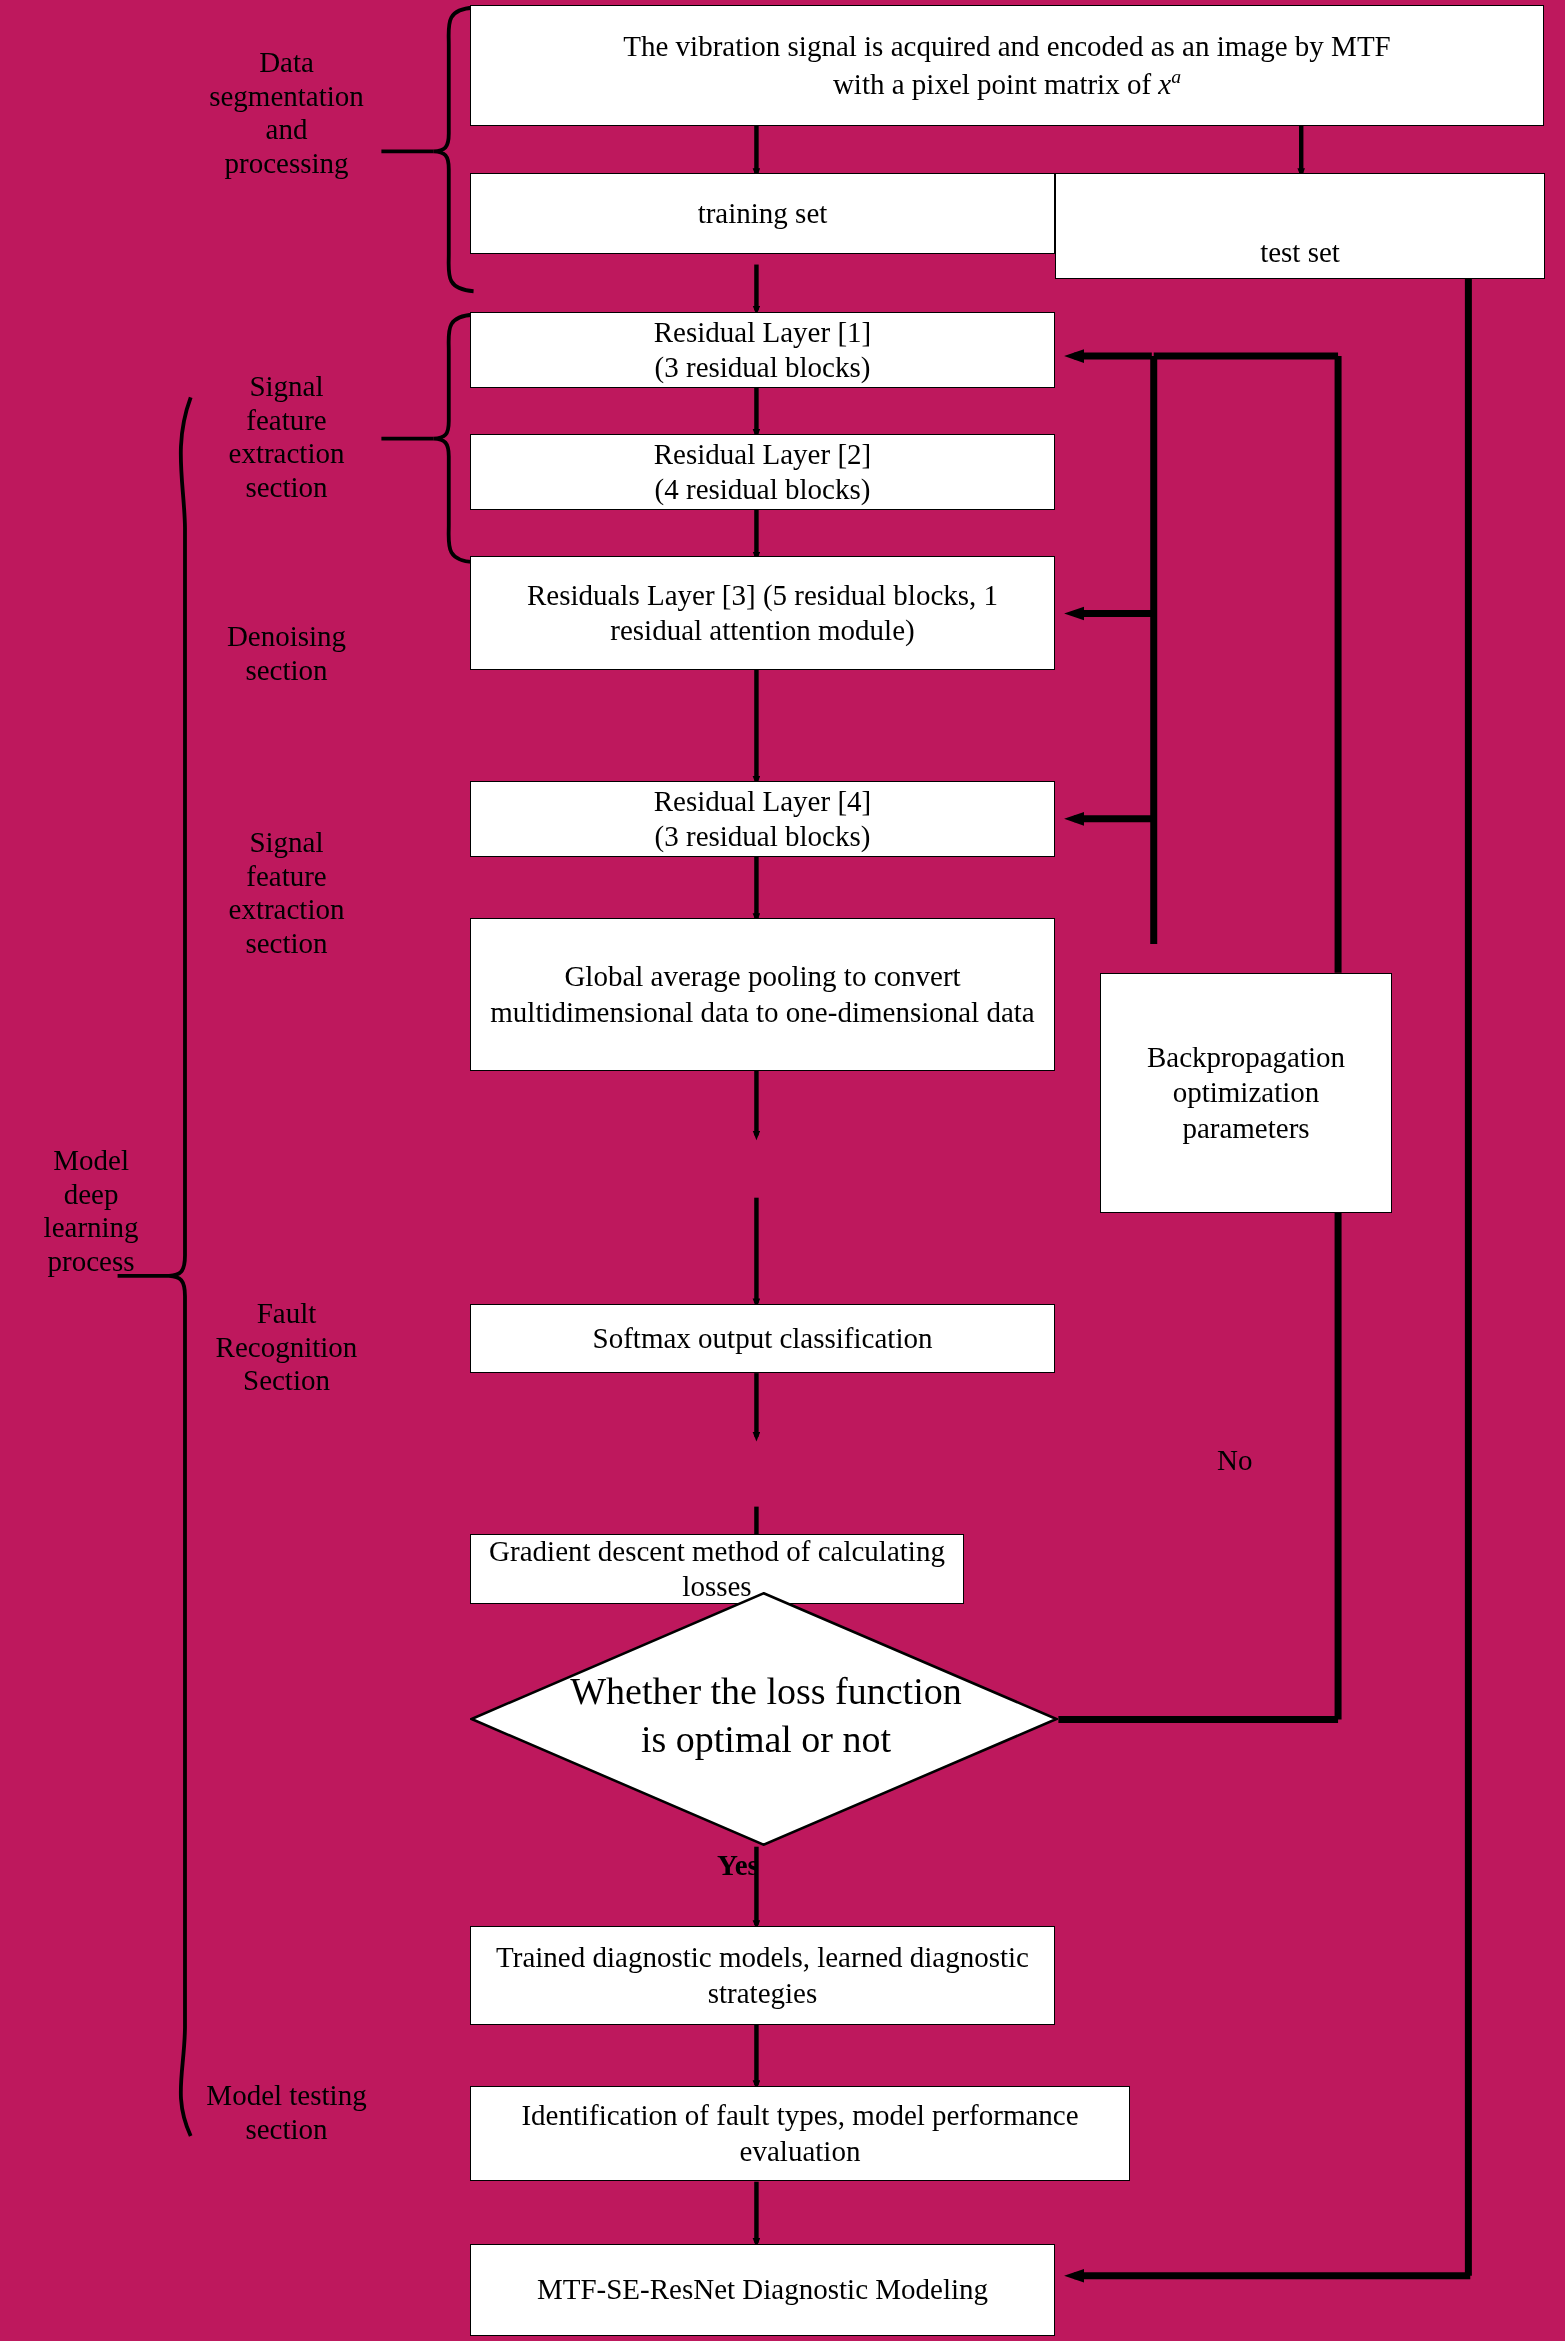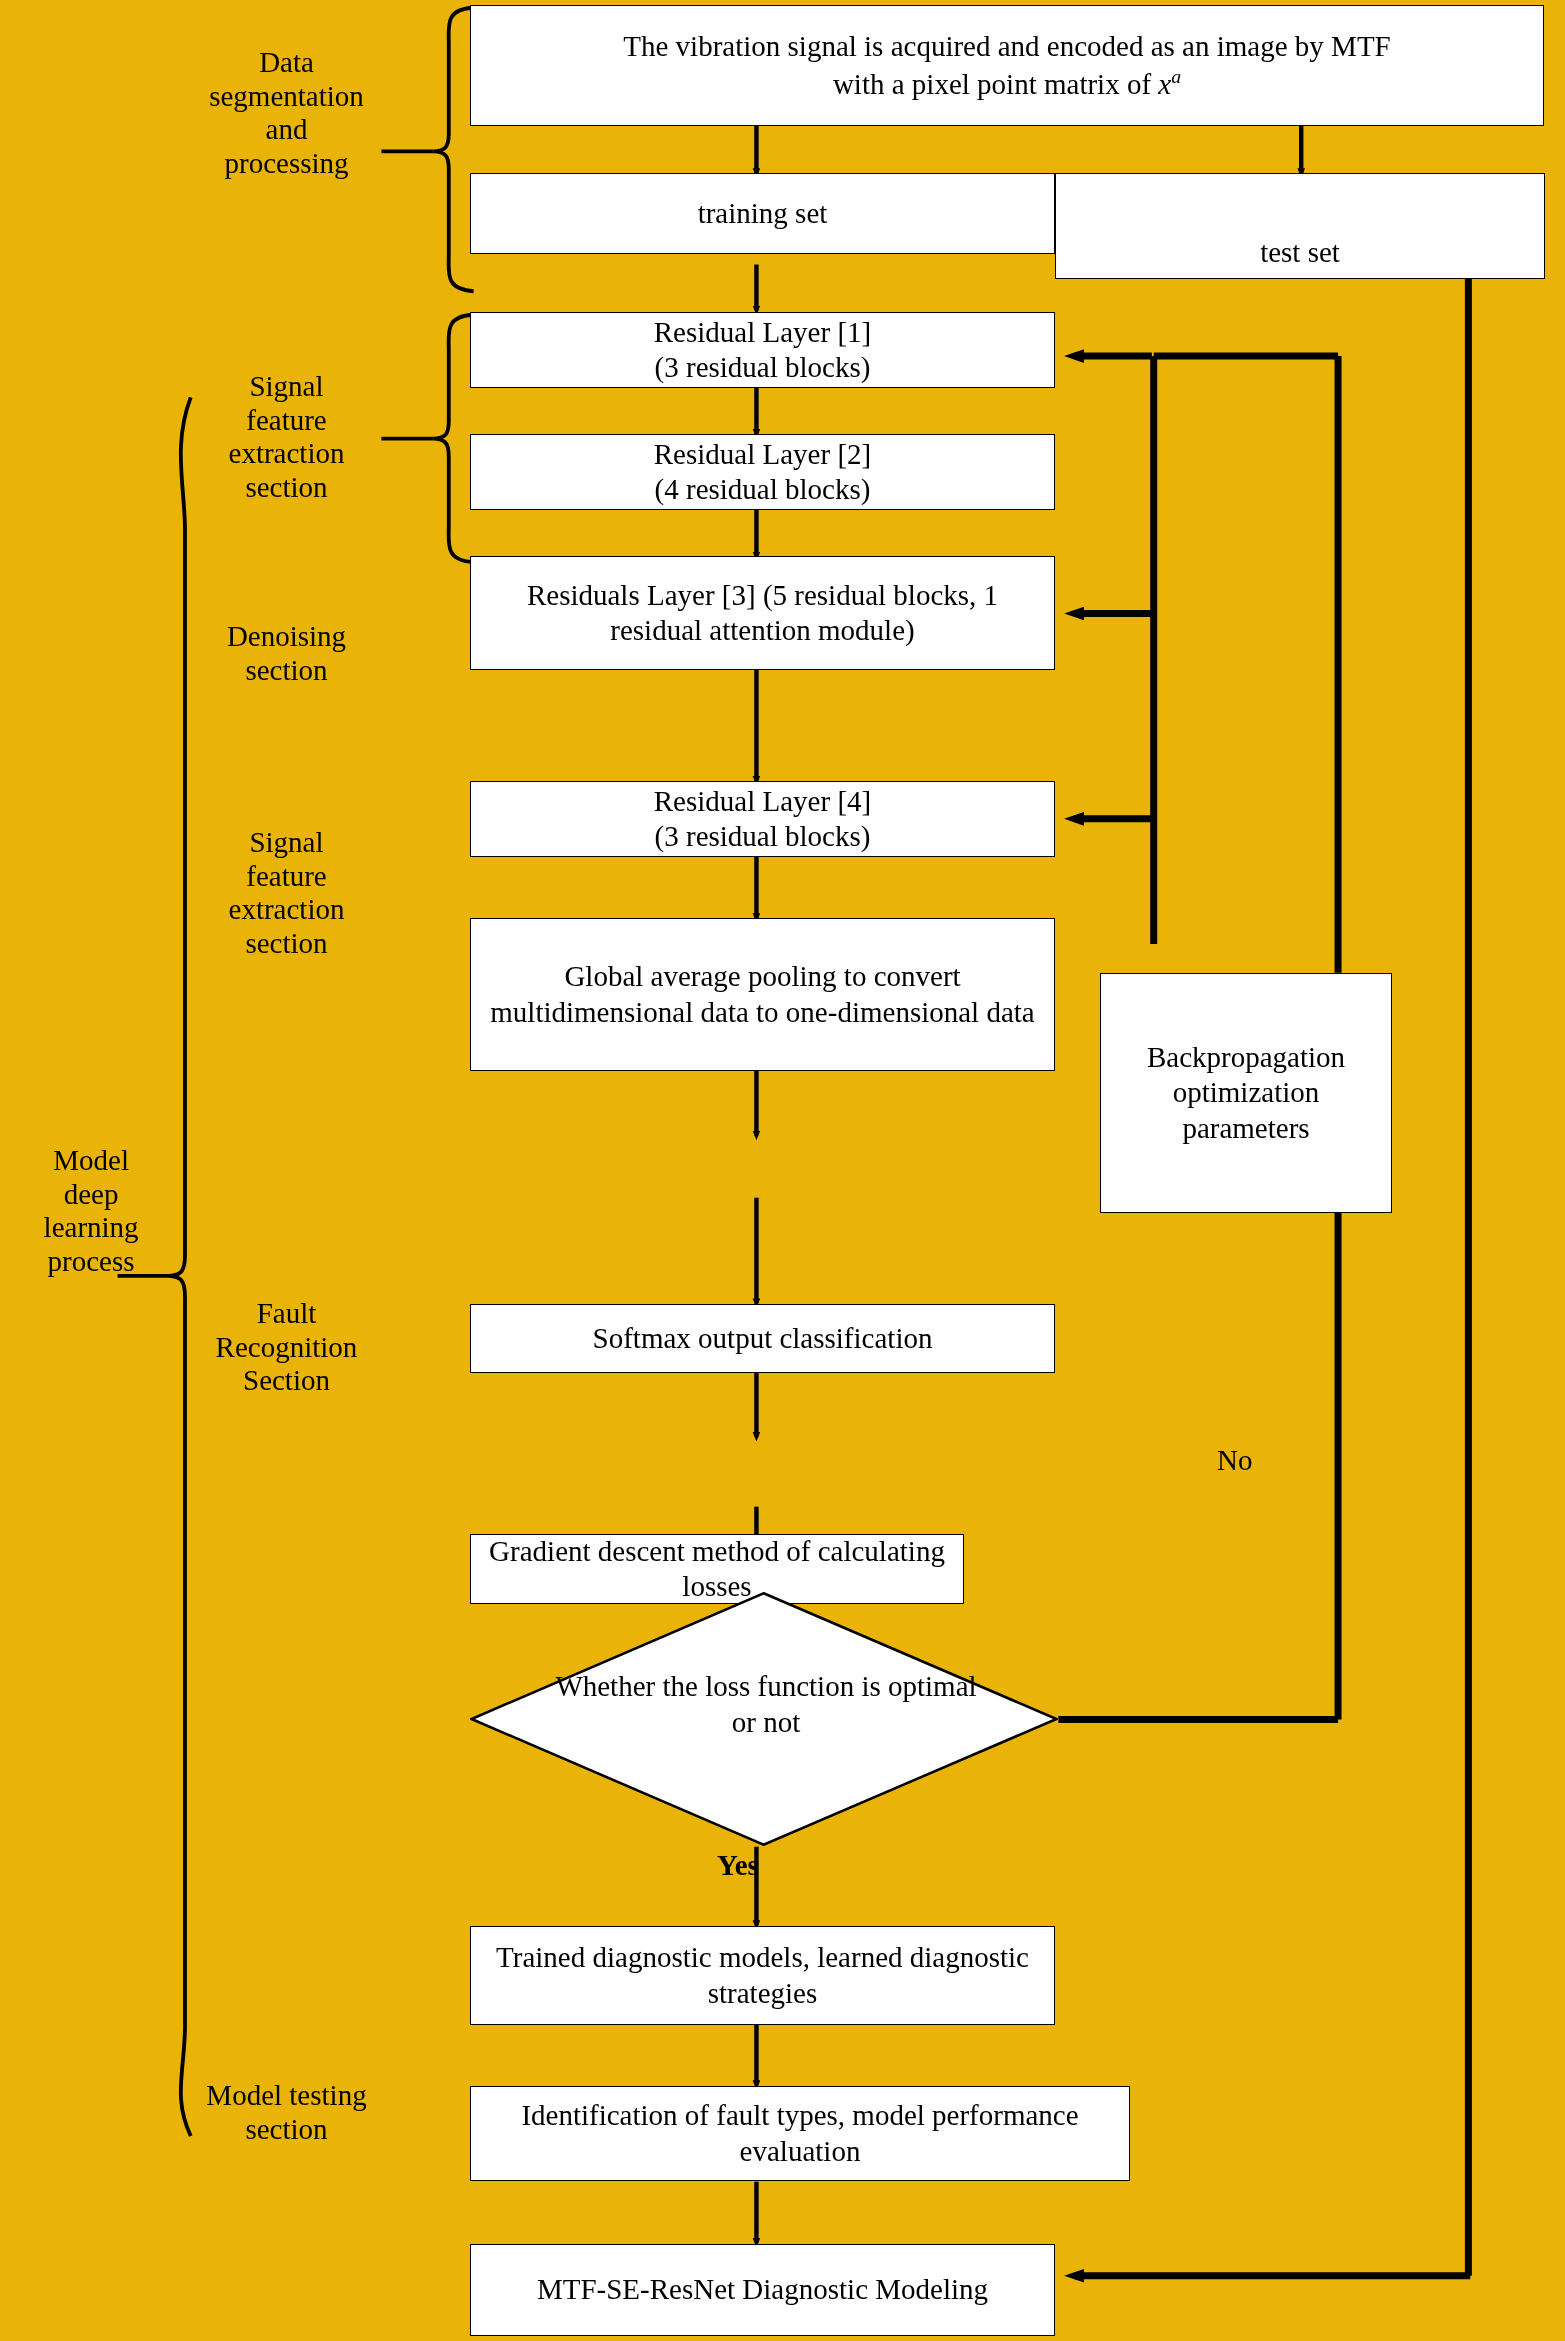--- a/index.html
+++ b/index.html
@@ -1,17 +1,17 @@
 <!DOCTYPE html>
 <html style="font-size:10.2px"><head>
 <meta charset="utf-8">
 <style>
   html,body{margin:0;padding:0;background:#ffffff;}
   body{font-family:"Liberation Serif", serif;color:#000;}
-  #root{position:relative;width:1565px;height:2342px;background:#eab308;overflow:hidden;}
+  #root{position:relative;width:1565px;height:2342px;background:#be185d;overflow:hidden;}
   .box{
     position:absolute;
     border:1.9px solid #000;
     background:#fff;
     box-sizing:border-box;
     display:flex;align-items:center;justify-content:center;
     text-align:center;
     line-height:1.22;
     font-size:29px;
     padding:8px 9px;
@@ -180,21 +180,21 @@
   <div class="box" style="left:470px;top:1304px;width:585px;height:69px;">Softmax output classification</div>
 
   <div class="box" style="left:470px;top:1493px;width:494px;height:70px;margin-top:41px;">Gradient descent method of calculating losses</div>
 
   <div class="box" style="left:1100px;top:973px;width:292px;height:240px;">Backpropagation optimization parameters</div>
 
   <div style="position:absolute;left:470px;top:1592px;width:588px;height:254px;">
     <svg width="588" height="254" viewBox="0 0 925 400" style="position:absolute;left:0;top:0;">
       <polygon points="462,2 923,200 462,398 2,200" fill="#fff" stroke="#000" stroke-width="4"></polygon>
     </svg>
-    <div style="position:absolute;left:83px;top:76px;width:426px;text-align:center;font-size:29px;line-height:1.25;">Whether the loss function is optimal or not</div>
+    <div style="position:absolute;left:83px;top:76px;width:426px;text-align:center;font-size:38px;line-height:1.25;">Whether the loss function is optimal or not</div>
   </div>
 
   <div class="box" style="left:470px;top:1926px;width:585px;height:99px;">Trained diagnostic models, learned diagnostic strategies</div>
 
   <div class="box" style="left:470px;top:2086px;width:660px;height:95px;">Identification of fault types, model performance evaluation</div>
 
   <div class="box" style="left:470px;top:2244px;width:585px;height:92px;">MTF-SE-ResNet Diagnostic Modeling</div>
 
   <div class="edgelabel" style="left:1217px;top:1446px;">No</div>
 

